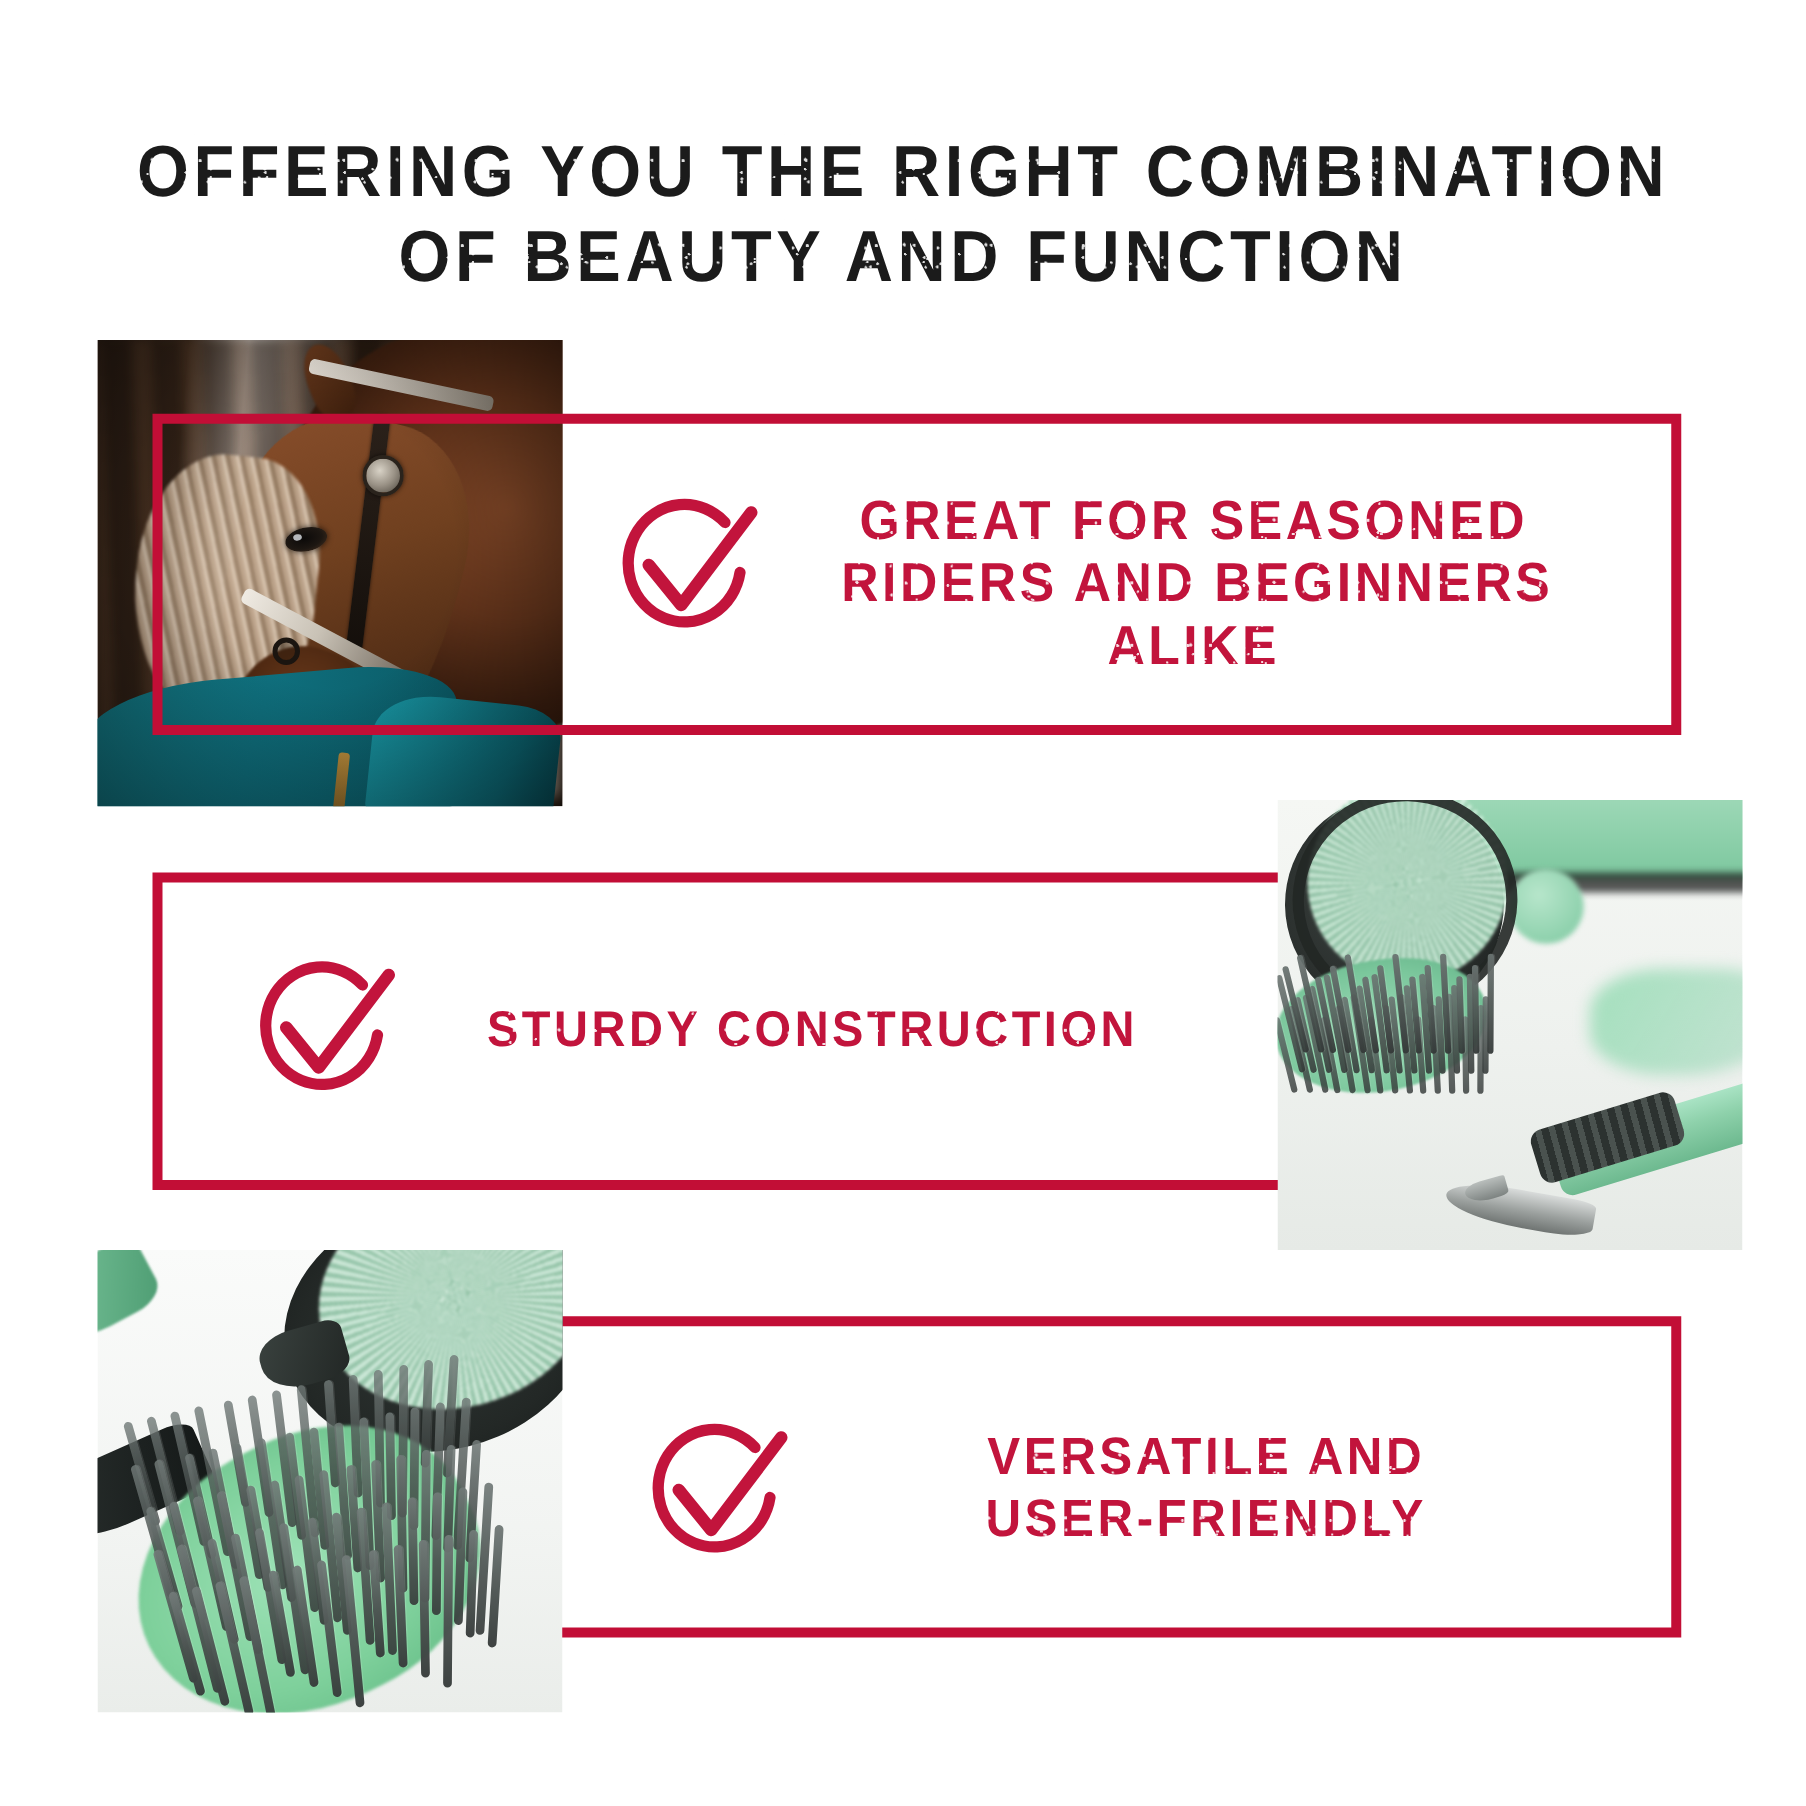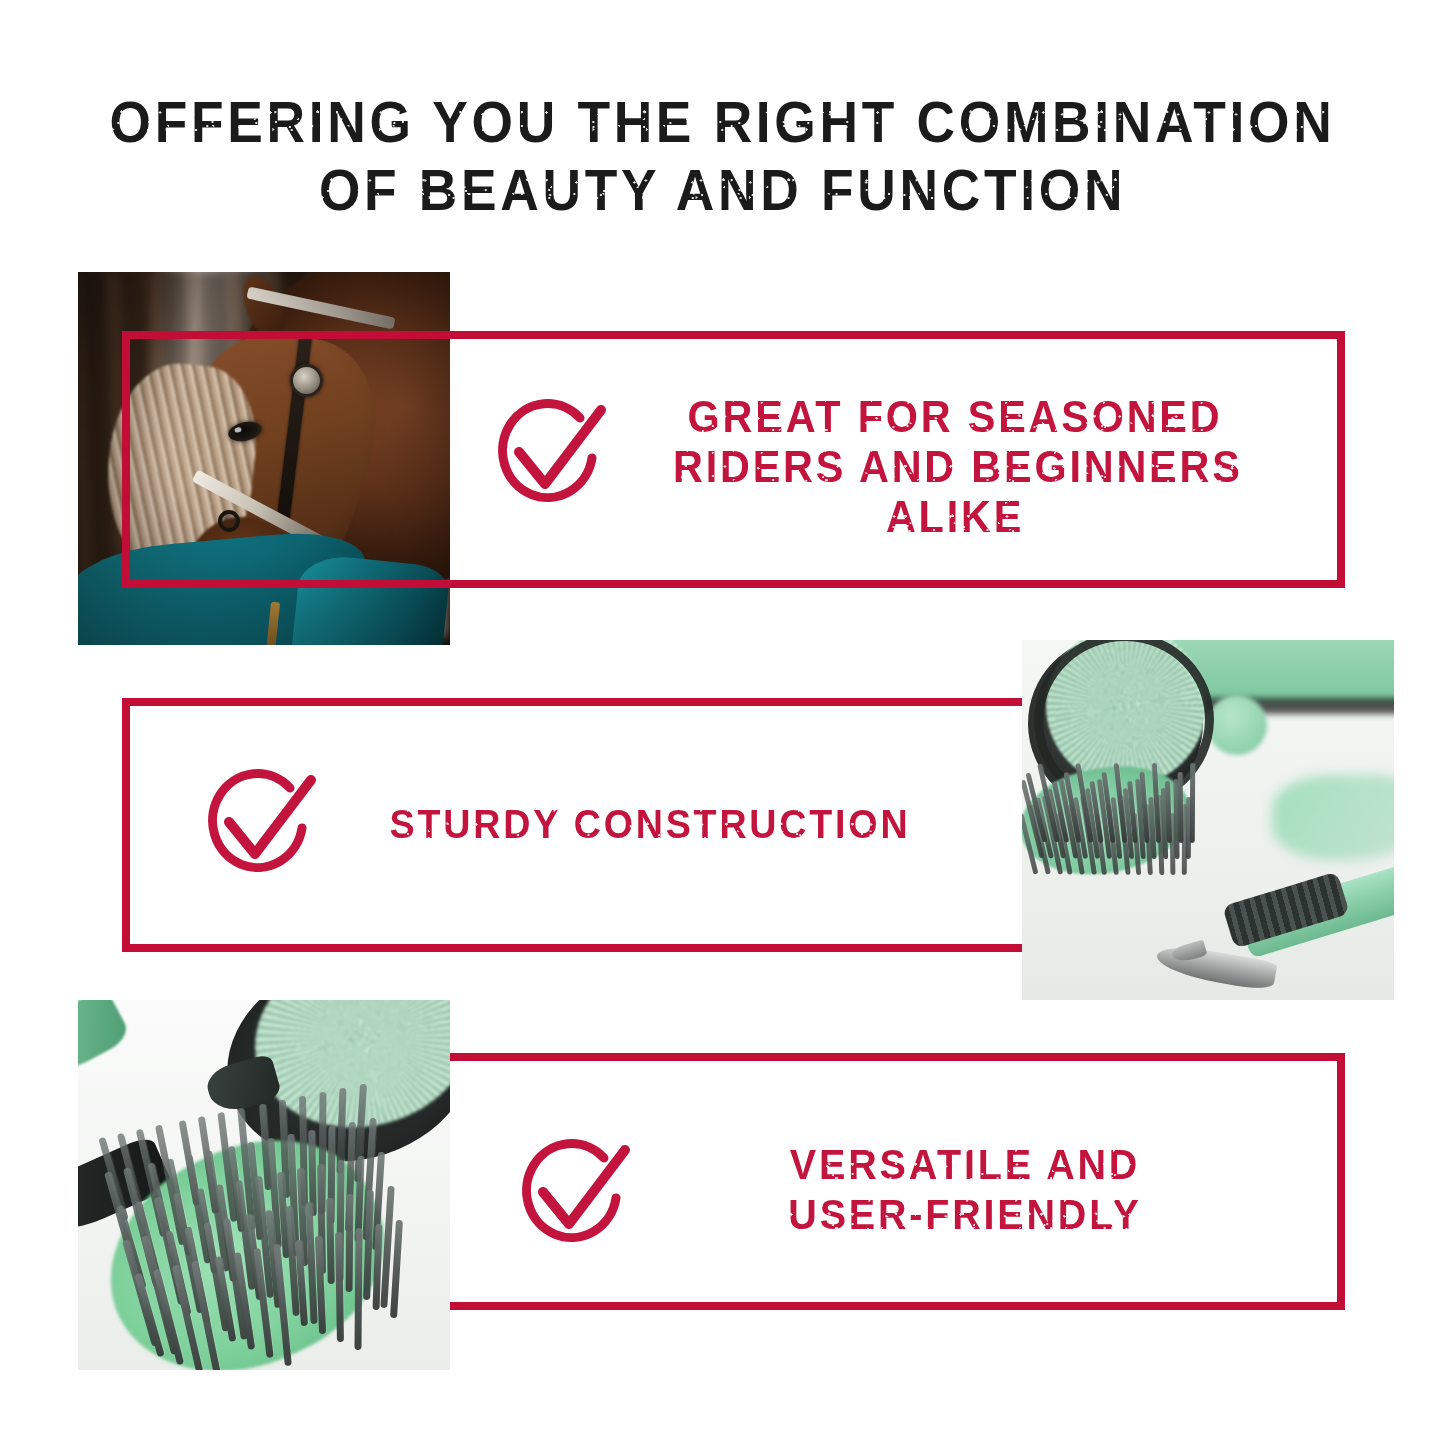--- a/index.html
+++ b/index.html
@@ -6,21 +6,21 @@
   html,body { background:#ffffff; }
   body {
     width:1445px; height:1445px;
     position:relative; overflow:hidden;
     font-family:"Liberation Sans", sans-serif;
     background:#ffffff;
   }
 
   
   #heading {
-    position:absolute; left:0; top:88px; width:1445px;
+    position:absolute; left:0; top:104px; width:1445px;
     text-align:center;
   }
   .head-line {
     font-family:"Liberation Sans Narrow","Liberation Sans",sans-serif;
     font-weight:bold;
     font-size:58px;
     line-height:68px;
     letter-spacing:4px;
     color:#1b1b1b;
     transform:scaleX(0.92);

